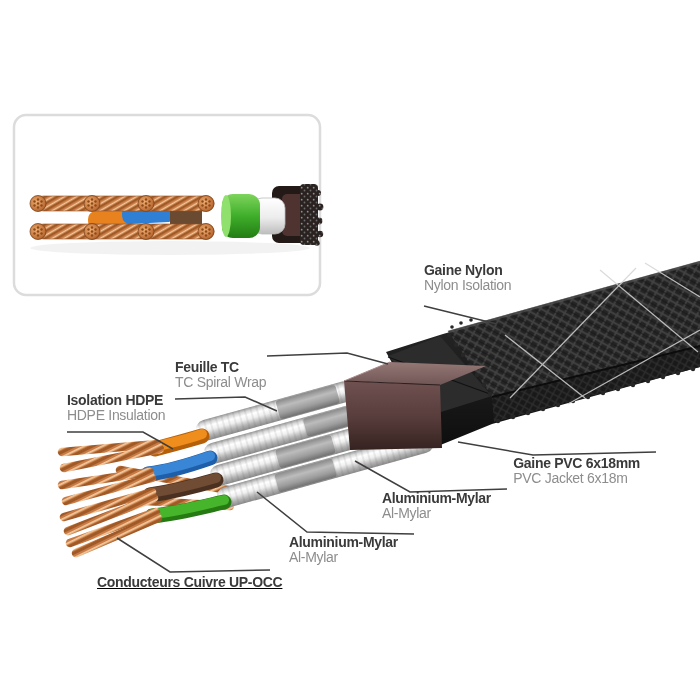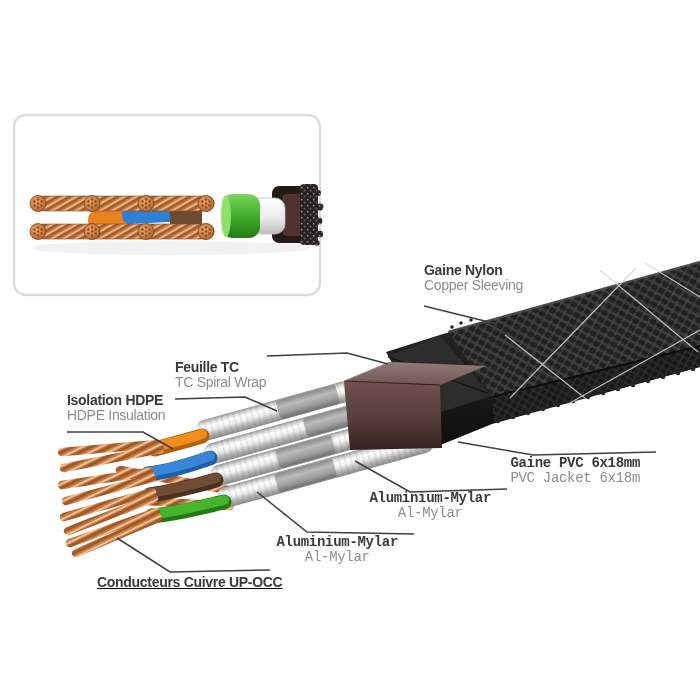--- a/index.html
+++ b/index.html
@@ -1,21 +1,21 @@
 <!DOCTYPE html>
 <html><head>
 <meta charset="utf-8">
 <style>
   html,body{margin:0;padding:0;width:700px;height:700px;background:#ffffff;overflow:hidden;}
   #stage{position:relative;width:684px;height:700px;font-family:"Liberation Sans",sans-serif;}
   #art{position:absolute;left:0;top:0;}
   .callout{position:absolute;line-height:15px;font-size:14px;letter-spacing:-0.3px;white-space:nowrap;}
   .callout .fr{display:block;font-weight:bold;color:#3a3a3a;}
   .callout .en{display:block;color:#8d8d8d;}
-  .ra{text-align:center;font-family:Liberation Mono, monospace;}
+  .ra{text-align:left;}
   .ca{text-align:center;text-decoration:underline;}
 </style>
 </head>
 <body>
 
 <div id="stage">
 <svg id="art" width="700" height="700" viewBox="0 0 700 700">
   <defs>
     <pattern id="copperTwist" width="8" height="8" patternUnits="userSpaceOnUse" patternTransform="rotate(64)">
       <rect width="8" height="8" fill="#c87b44"></rect>
@@ -253,21 +253,21 @@
     <path d="M67,432 L143,432 L173,449"></path>
     <path d="M656,452 L533,455 L458,442"></path>
     <path d="M507,489 L410,492 L355,461"></path>
     <path d="M414,534 L307,532 L257,492"></path>
     <path d="M270,570 L170,572 L117,538"></path>
   </g>
 </svg>
 
 <div class="callout" style="left:424px;top:263px;">
   <span class="fr">Gaine Nylon</span>
-  <span class="en">Copper Sleeving</span>
+  <span class="en">Nylon Isolation</span>
 </div>
 <div class="callout" style="left:175px;top:360px;">
   <span class="fr">Feuille TC</span>
   <span class="en">TC Spiral Wrap</span>
 </div>
 <div class="callout" style="left:67px;top:393px;">
   <span class="fr">Isolation HDPE</span>
   <span class="en">HDPE Insulation</span>
 </div>
 <div class="callout ra" style="right:44px;top:456px;">

